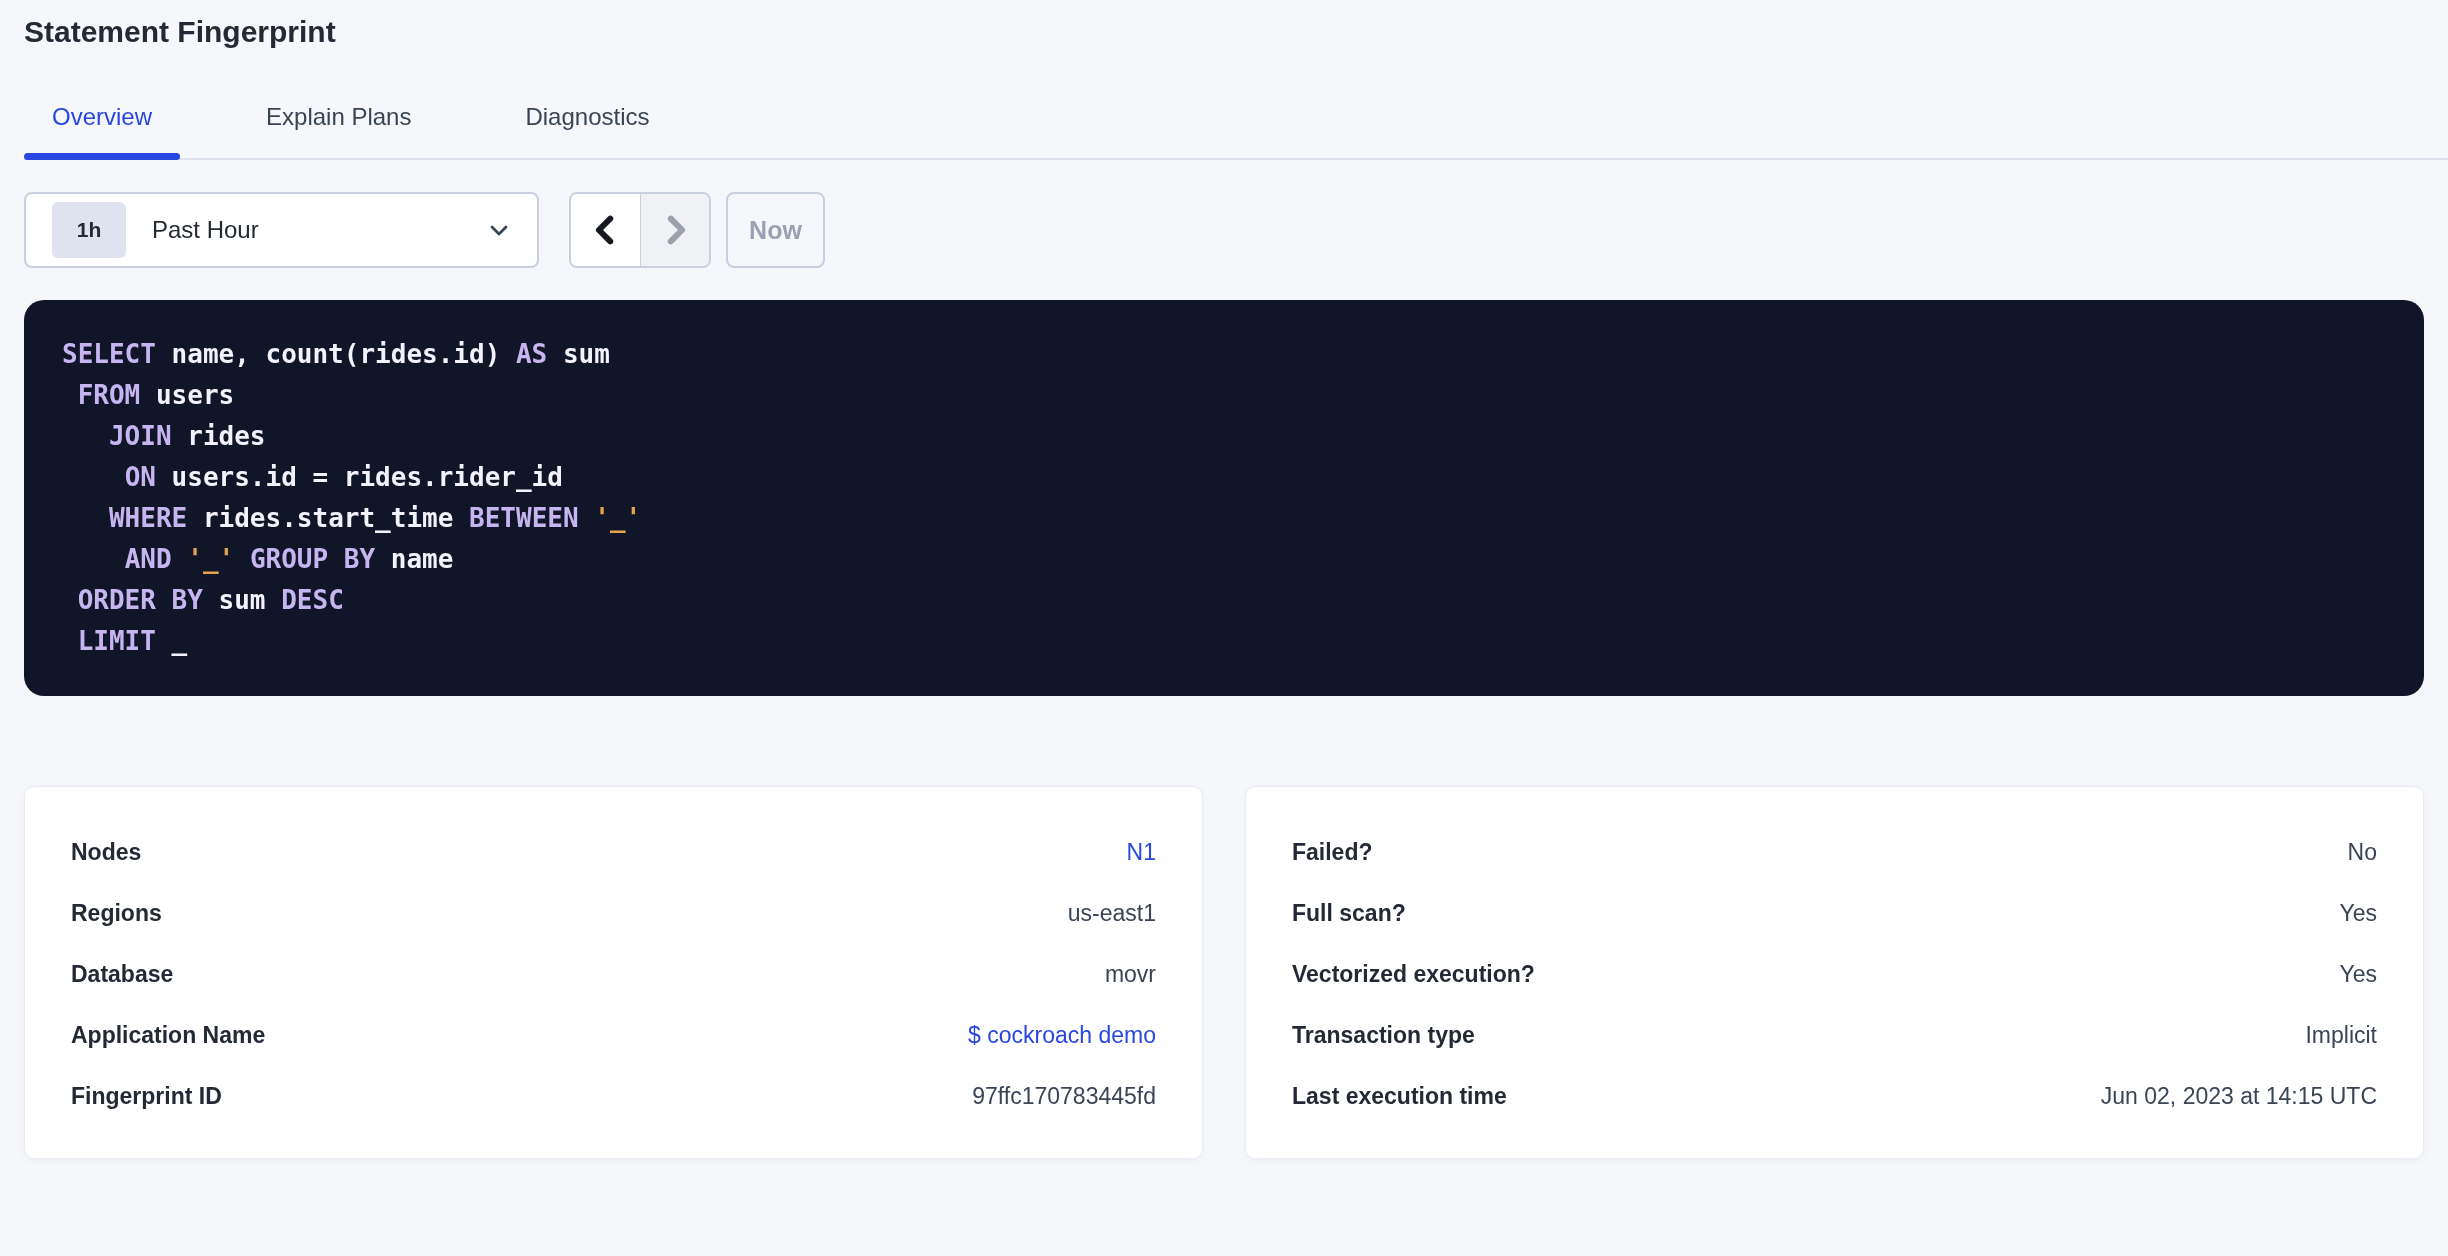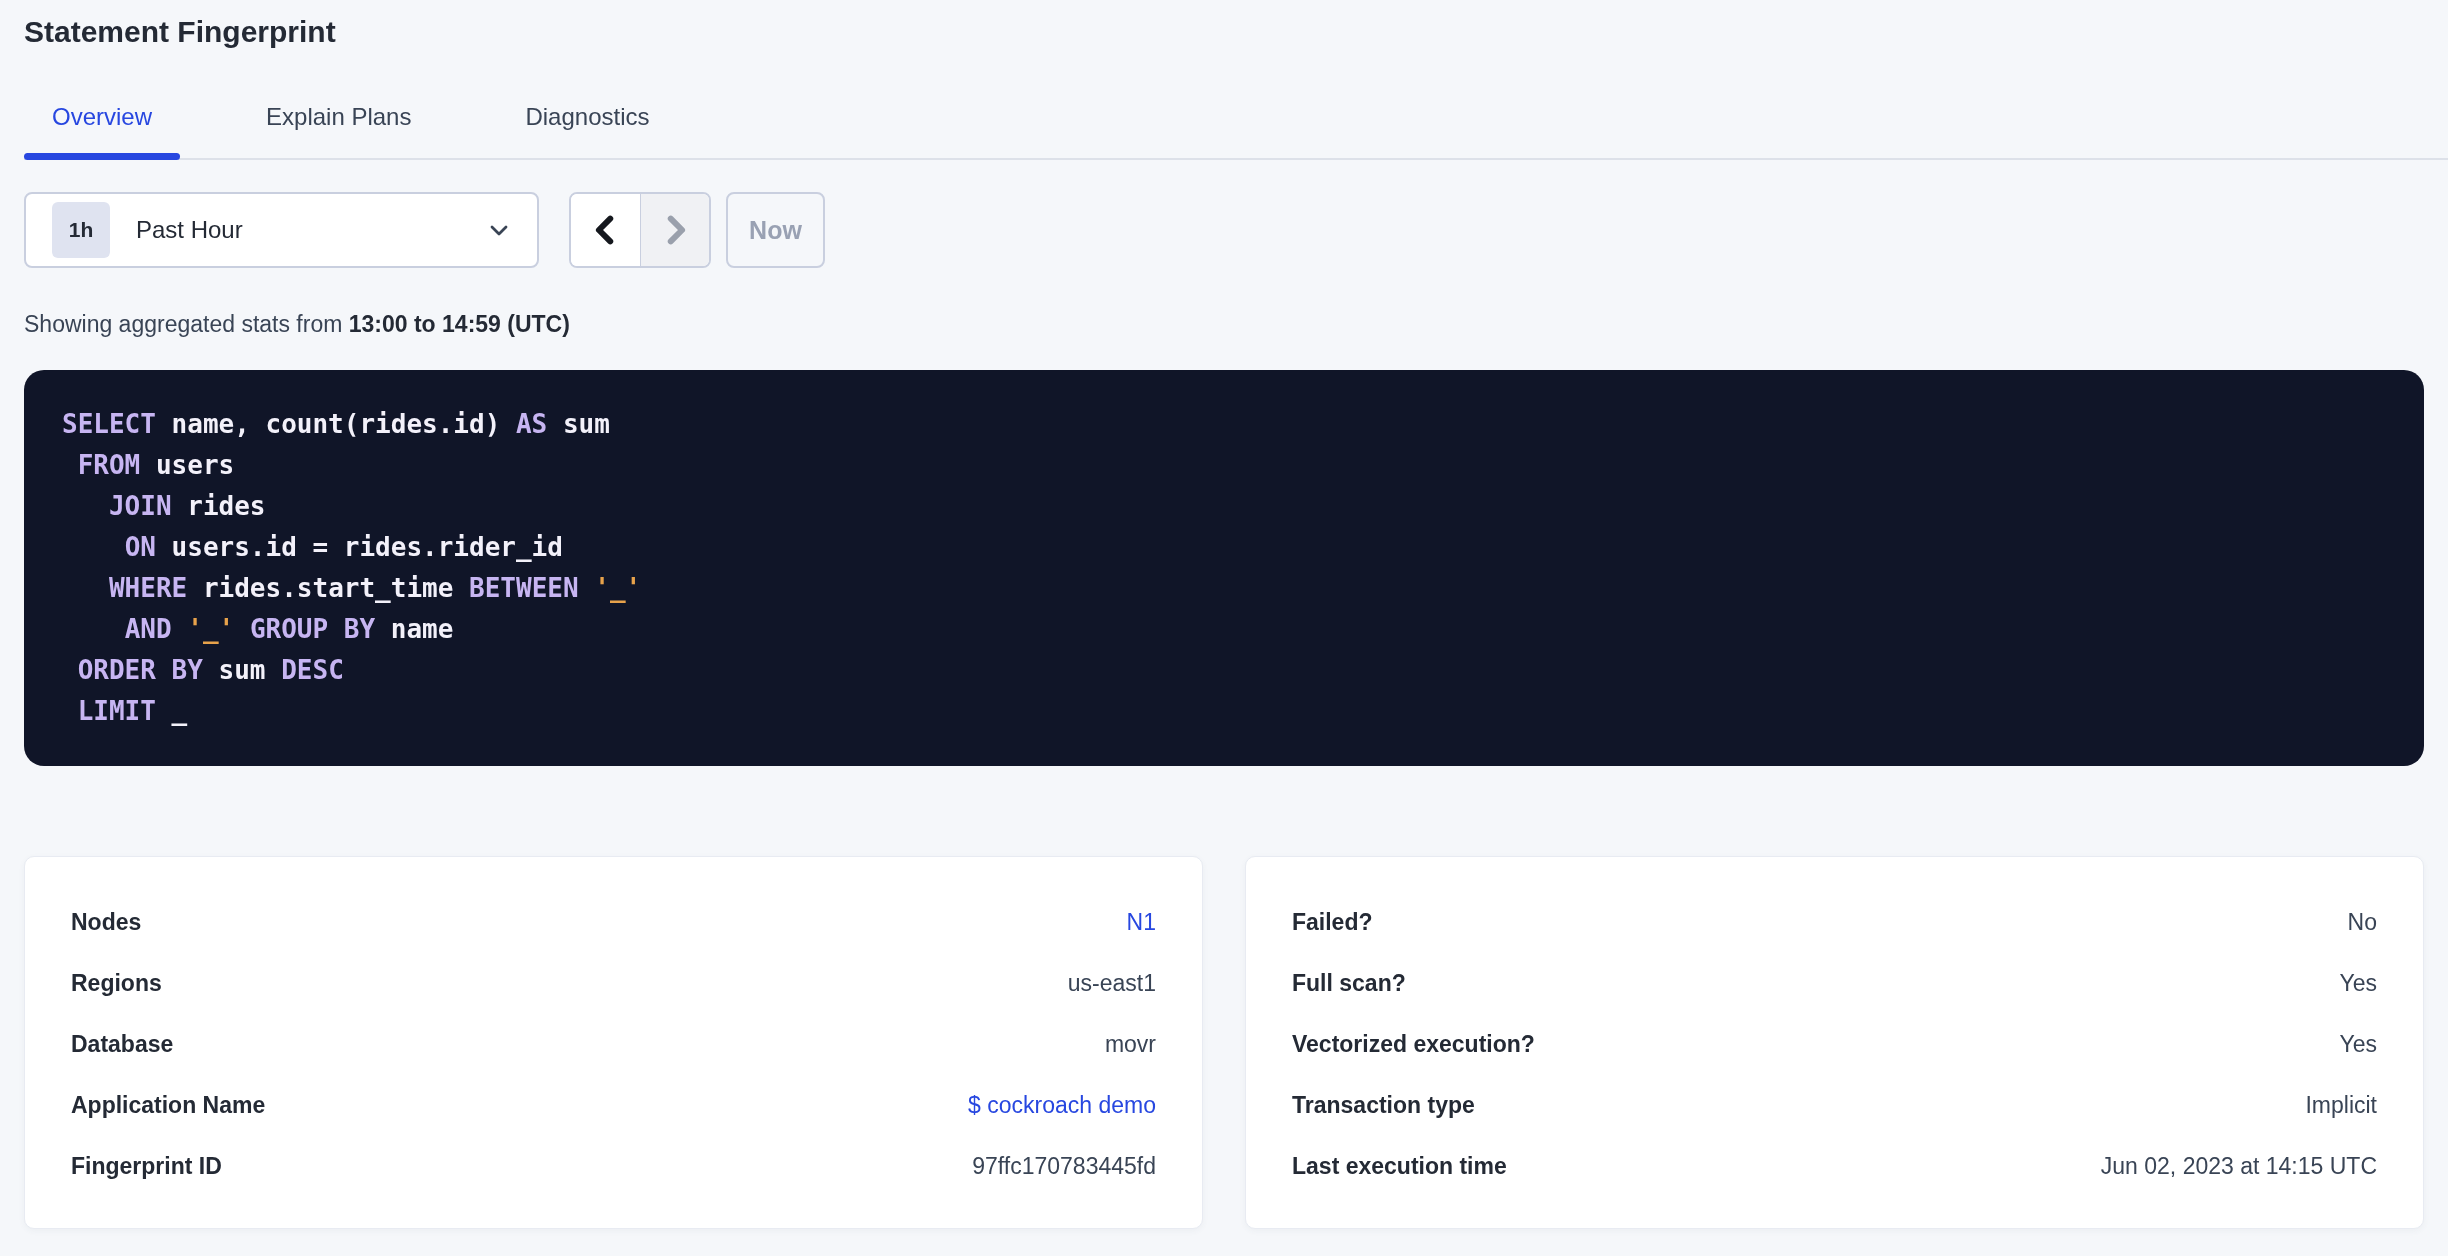--- a/index.html
+++ b/index.html
@@ -70,21 +70,21 @@
     width: 515px;
     background: var(--card-bg);
     border: 2px solid var(--border);
     border-radius: 8px;
     display: flex;
     align-items: center;
     padding: 0 26px;
     cursor: pointer;
   }
   .badge {
-    width: 58px; height: 56px;
+    width: 74px; height: 56px;
     background: var(--badge-bg);
     border-radius: 6px;
     display: flex; align-items: center; justify-content: center;
     font-size: 21px; font-weight: 700;
     color: var(--text-dark);
     flex: 0 0 auto;
   }
   .picker-label {
     margin-left: 26px;
     font-size: 24px;
@@ -208,21 +208,20 @@
       </button>
       <button class="arrow-btn next">
         <svg width="34" height="34" viewBox="0 0 24 24" fill="none" stroke="currentColor" stroke-width="4.2" stroke-linecap="round" stroke-linejoin="round">
             <path d="M9 4 L17 12 L9 20"></path>
           </svg>
       </button>
     </div>
     <button class="now-btn">Now</button>
   </div>
 
-  <p class="stats-line"><span>Showing aggregated stats from </span><b>13:00 to 14:59 (UTC)</b></p>
 
   <div class="sql-box" id="sqlBox">
       <div class="sql-line"><span class="tok-k">SELECT</span><span class="tok-p"> name, count(rides.id) </span><span class="tok-k">AS</span><span class="tok-p"> sum</span></div>
       <div class="sql-line"><span class="tok-p"> </span><span class="tok-k">FROM</span><span class="tok-p"> users</span></div>
       <div class="sql-line"><span class="tok-p">   </span><span class="tok-k">JOIN</span><span class="tok-p"> rides</span></div>
       <div class="sql-line"><span class="tok-p">    </span><span class="tok-k">ON</span><span class="tok-p"> users.id = rides.rider_id</span></div>
       <div class="sql-line"><span class="tok-p">   </span><span class="tok-k">WHERE</span><span class="tok-p"> rides.start_time </span><span class="tok-k">BETWEEN</span><span class="tok-p"> </span><span class="tok-s">'_'</span></div>
       <div class="sql-line"><span class="tok-p">    </span><span class="tok-k">AND</span><span class="tok-p"> </span><span class="tok-s">'_'</span><span class="tok-p"> </span><span class="tok-k">GROUP BY</span><span class="tok-p"> name</span></div>
       <div class="sql-line"><span class="tok-p"> </span><span class="tok-k">ORDER BY</span><span class="tok-p"> sum </span><span class="tok-k">DESC</span></div>
       <div class="sql-line"><span class="tok-p"> </span><span class="tok-k">LIMIT</span><span class="tok-p"> _</span></div>

